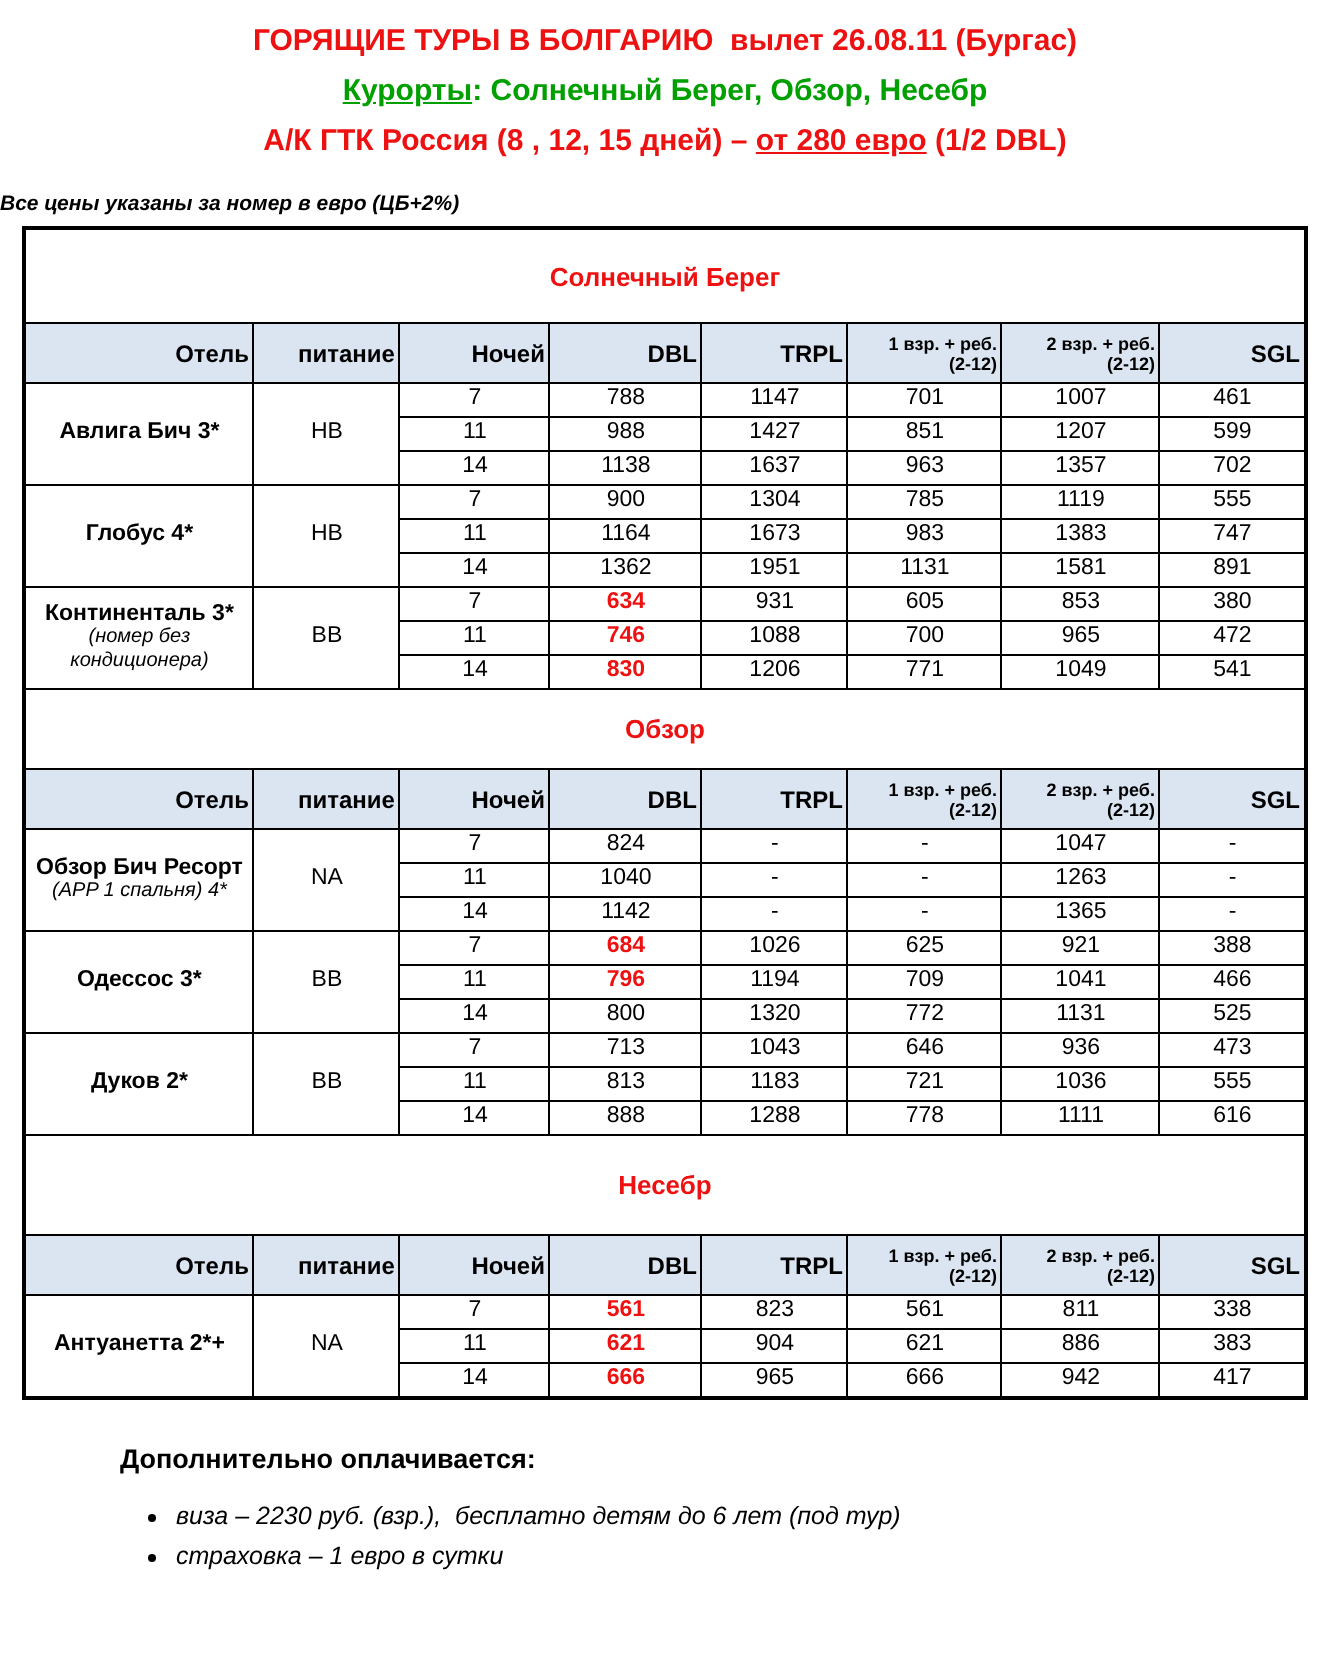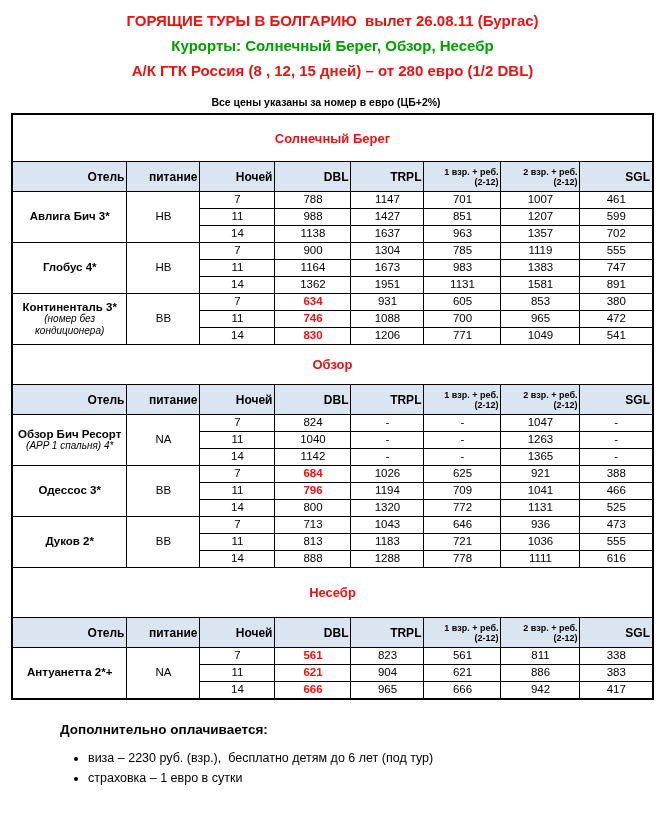--- a/index.html
+++ b/index.html
@@ -1,40 +1,40 @@
 <!DOCTYPE html>
 <html style="--red: #ee1111; --green: #00a000; --head-bg: #dbe5f1;"><head>
 <meta charset="utf-8">
 <style>
   html,body{margin:0;padding:0;background:#fff;}
   .page{width:665px;height:839px;font-family:"Liberation Sans",sans-serif;color:#000;background:#fff;overflow:hidden;}
   .doc-header{text-align:center;padding-top:8px;}
   .doc-header .line{font-weight:bold;font-size:15px;line-height:25px;white-space:pre-wrap;}
   .red{color:var(--red);}
   .green{color:var(--green);}
-  .u{margin-top:31px;}
-  .price-note{text-align:center;font-weight:bold;font-size:10.5px;margin:13px 13px 5px 0;}
+  .u{text-decoration:underline;margin-top:31px;}
+  .price-note{text-align:left;font-style:italic;font-weight:bold;font-size:10.5px;margin:13px 13px 5px 0;}
   table.price-table{border-collapse:collapse;table-layout:fixed;width:641px;margin:0 auto;border:2px solid #000;}
   .price-table td,.price-table th{border:1px solid #000;text-align:center;vertical-align:middle;padding:0 2px;overflow:hidden;}
   .section-title{font-weight:bold;font-size:13px;color:var(--red);}
   .st0{height:46px;margin-top:14px;}
   .st1{height:39px;}
   .st2{height:49px;}
   .head-row th{background:var(--head-bg);font-weight:bold;font-size:12px;height:29px;text-align:right;}
   .head-row th.small-head{font-size:9px;line-height:10px;}
   .data-row{height:17px;}
   .data-row td{font-size:11.5px;line-height:1;}
   .hotel-cell{font-weight:bold;font-size:11.5px;line-height:13px;}
   .hotel-note{font-weight:normal;font-style:italic;font-size:10px;}
   .meal-cell{font-size:11.5px;}
   .nights-cell,.price-cell{font-size:11.5px;}
   .red-val{color:var(--red);font-weight:bold;}
   .footer{margin:22px 0 0 60px;font-size:13px;}
   .footer-title{font-weight:bold;font-size:13.5px;}
-  .footer-list{margin:14px 0 0 28px;padding:0;}
+  .footer-list{margin:14px 0 0 28px;padding:0;font-style:italic;}
   .footer-list li{margin-bottom:6px;font-size:12.5px;white-space:pre-wrap;}
 </style>
 </head>
 <body>
 
 <div class="page">
 
   <div class="doc-header">
     <div class="line red">ГОРЯЩИЕ ТУРЫ В БОЛГАРИЮ  вылет 26.08.11 (Бургас)</div>
     <div class="line green"><span class="u">Курорты</span><span>: Солнечный Берег, Обзор, Несебр</span></div>

